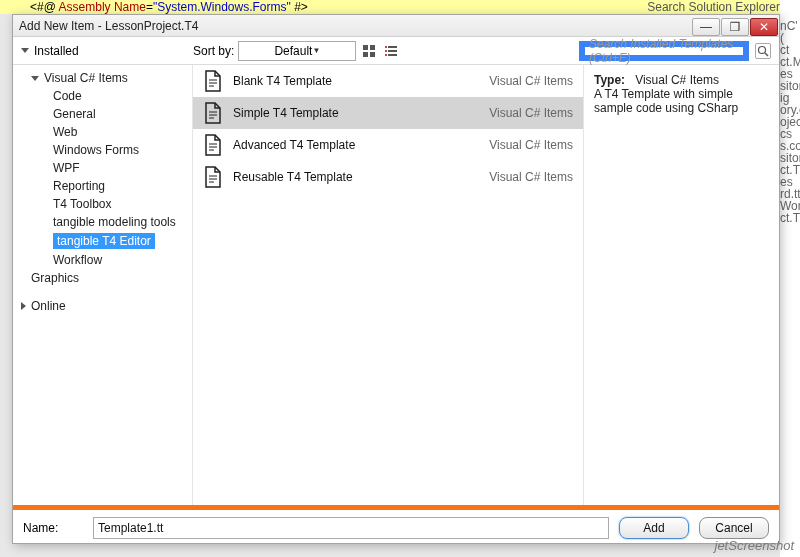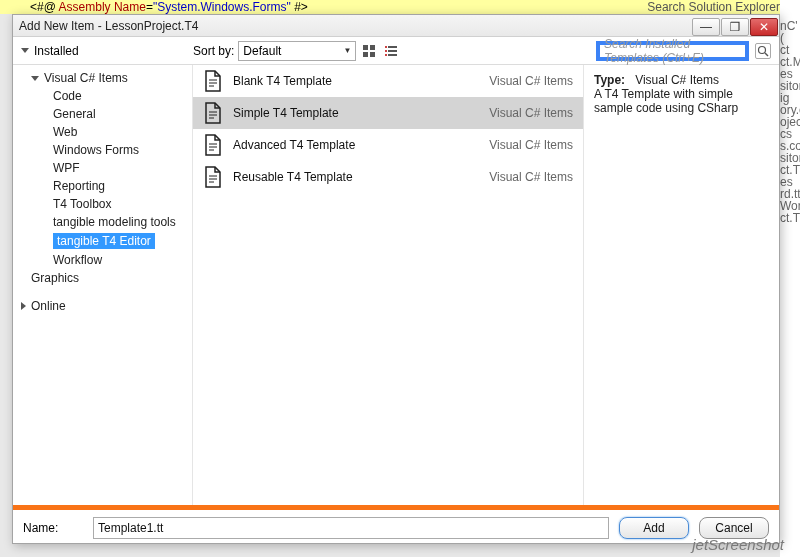--- a/index.html
+++ b/index.html
@@ -15,26 +15,26 @@
 .titlebar { height: 22px; background: linear-gradient(#f5f5f5, #e9e9e9); border-bottom: 1px solid #d0d0d0; display: flex; align-items: center; padding-left: 6px; }
 .titlebar-text { flex: 1; color: #222; }
 .win-btns { display: flex; }
 .win-btn { width: 28px; height: 18px; margin: 2px 1px 0 0; border: 1px solid #aaa; background: linear-gradient(#fefefe,#e4e4e4); border-radius: 2px; display: flex; align-items: center; justify-content: center; font-size: 10px; color: #333; }
 .win-btn.close { background: linear-gradient(#e46b6b,#c92c2c); color: #fff; border-color: #8c1f1f; }
 .topbar { height: 28px; border-bottom: 1px solid #dcdcdc; display: flex; align-items: center; padding: 0 8px; }
 .topbar-left { width: 172px; display: flex; align-items: center; }
 .arrow { width: 0; height: 0; border-left: 4px solid transparent; border-right: 4px solid transparent; border-top: 5px solid #555; margin-right: 5px; }
 .arrow.right { border-top: 4px solid transparent; border-bottom: 4px solid transparent; border-left: 5px solid #555; border-right: 0; margin-right: 5px; }
 .sort-area { display: flex; align-items: center; gap: 4px; }
-.sort-combo { display: flex; align-items: center; border: 1px solid #ababab; height: 20px; width: 118px; padding: 0 4px; justify-content: space-between; background: #fff; }
+.sort-combo { display: flex; align-items: center; border: 1px solid #ababab; height: 20px; width: 118px; padding: 0 4px; justify-content: center; background: #fff; }
 .sort-combo .chev { font-size: 8px; color: #333; }
 .view-btn { width: 18px; height: 18px; display: flex; align-items: center; justify-content: center; border: 1px solid transparent; }
 .view-btn svg { width: 14px; height: 14px; }
 .search-area { margin-left: auto; display: flex; align-items: center; gap: 6px; }
-.search-box { width: 153px; height: 20px; border: 4px solid #3b82f6; padding: 0 4px; color: #9a9a9a; font-style: italic; display: flex; align-items: center; justify-content: flex-end; }
+.search-box { width: 170px; height: 20px; border: 6px solid #3b82f6; padding: 0 4px; color: #9a9a9a; font-style: italic; display: flex; align-items: center; justify-content: flex-end; }
 .search-icon { width: 16px; height: 16px; border: 1px solid #aaa; border-radius: 2px; display: flex; align-items: center; justify-content: center; }
 .body { display: flex; height: 440px; }
 .sidebar { width: 180px; border-right: 1px solid #e5e5e5; padding: 4px 0; overflow: hidden; }
 .tree-item { padding: 2px 6px 2px 8px; display: flex; align-items: center; color: #222; cursor: default; white-space: nowrap; }
 .tree-item.level1 { padding-left: 18px; }
 .tree-item.level2 { padding-left: 40px; }
 .tree-item.selected { background: #3399ff; color: #fff; display: inline-block; margin-left: 40px; padding: 1px 4px; }
 .tree-sel-wrap { padding-left: 0; }
 .list-area { flex: 1; border-right: 1px solid #e5e5e5; }
 .list-row { display: flex; align-items: center; height: 32px; padding: 0 10px; gap: 10px; }
@@ -42,21 +42,21 @@
 .doc-icon { width: 20px; height: 22px; }
 .row-label { flex: 1; color: #111; }
 .row-cat { color: #666; }
 .details { width: 195px; padding: 8px 10px; color: #222; }
 .details .dt-line { }
 .footer { height: 40px; border-top: 5px solid #f97316; display: flex; align-items: center; padding: 0 10px; gap: 10px; }
 .name-label { width: 60px; }
 .name-field { flex: 1; height: 22px; border: 1px solid #ababab; padding: 0 4px; display: flex; align-items: center; color: #111; background: #fff; }
 .btn { height: 22px; width: 70px; border: 1px solid #8e8e8e; border-radius: 8px; background: linear-gradient(#fefefe,#e6e6e6); display: flex; align-items: center; justify-content: center; color: #111; }
 .btn.primary { border-color: #4a8bd6; box-shadow: 0 0 2px #5fa3e6; }
-.watermark { position: absolute; right: 16px; bottom: 4px; font-size: 15px; color: #7a7a7a; font-style: italic; }
+.watermark { position: absolute; right: 6px; bottom: 4px; font-size: 13px; color: #7a7a7a; font-style: italic; }
 </style>
 </head>
 <body>
 
 <div class="bg-code">
   <span class="directive">&lt;#@ </span><span class="kw">Assembly</span><span class="attr"> Name</span><span class="directive">=</span><span class="str">"System.Windows.Forms"</span><span class="directive"> #&gt;</span>
 </div>
 <div class="bg-solution-title">Search Solution Explorer</div>
 <div class="bg-solution">
   <div>nC' (</div>

